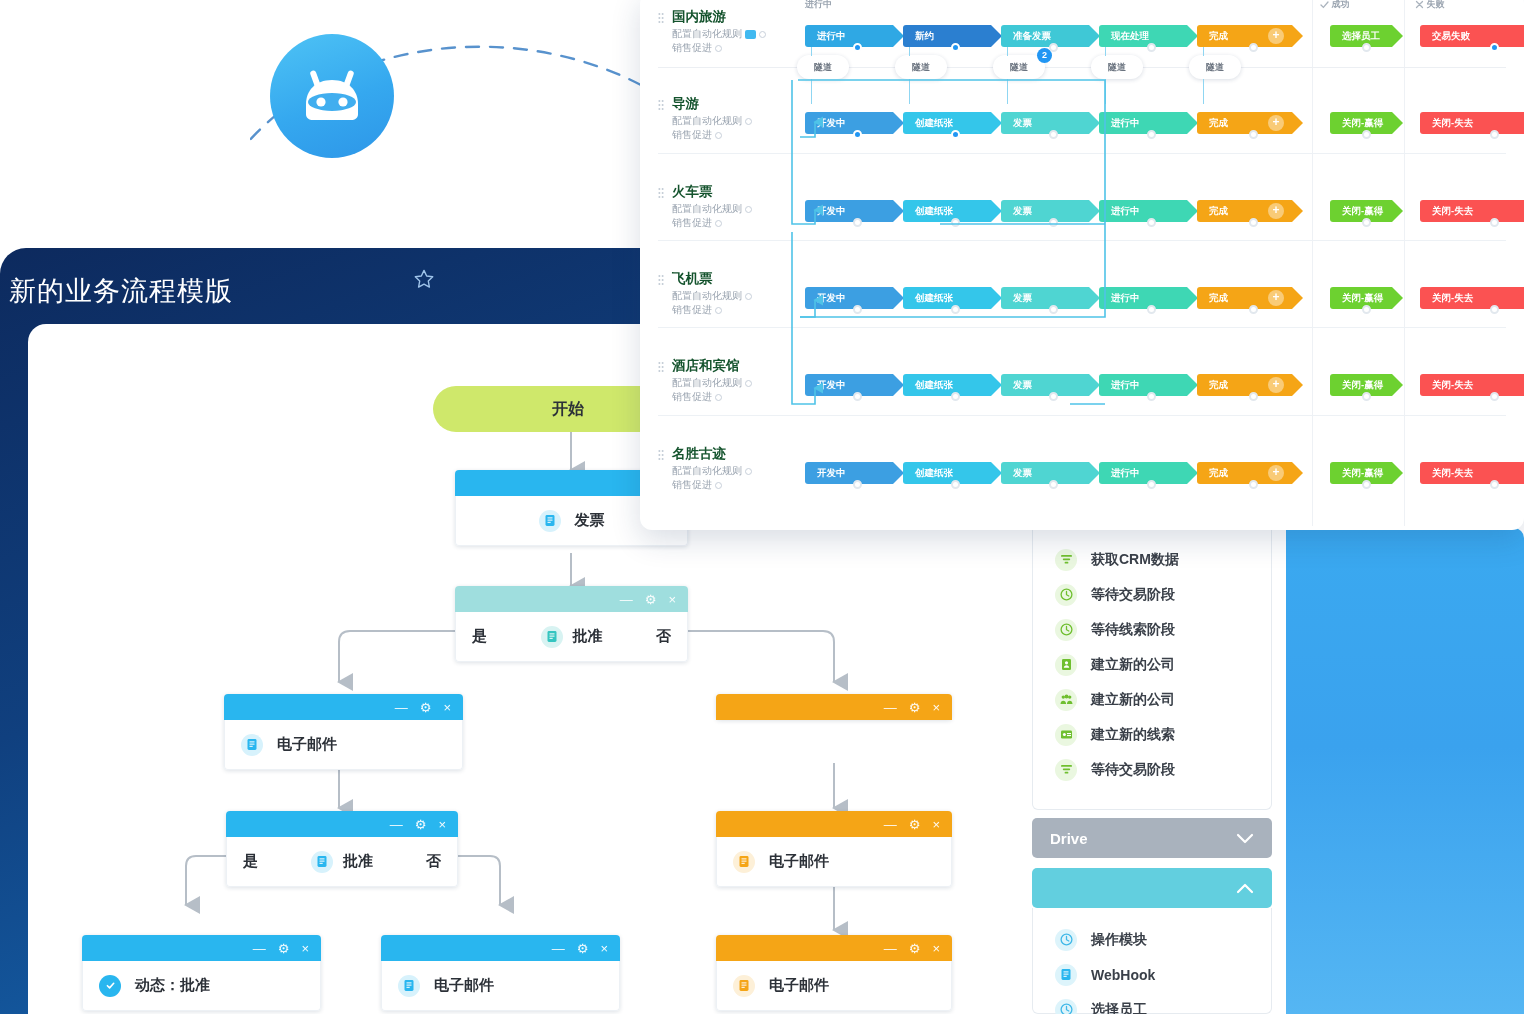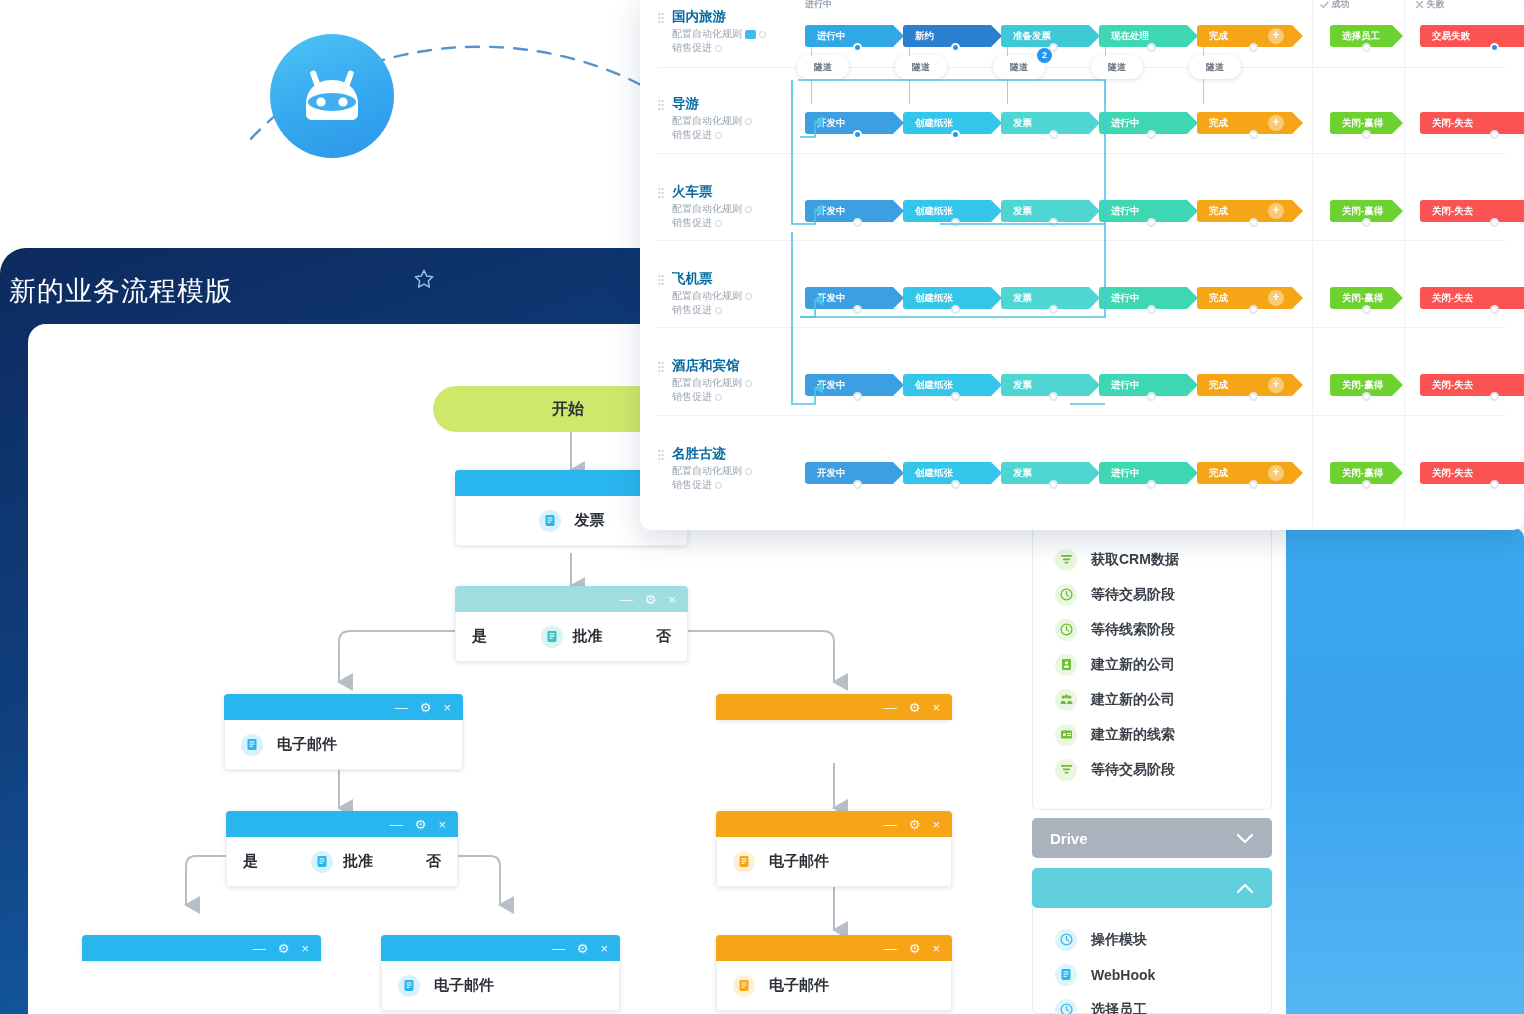--- a/index.html
+++ b/index.html
@@ -112,21 +112,21 @@
   .pipe-panel {
     position:absolute; left:640px; top:-8px; width:884px; height:538px;
     background:#fff; border-radius:12px;
     box-shadow: 0 10px 30px rgba(20,45,85,.16);
     overflow:hidden;
   }
   .row-sep { position:absolute; left:18px; width:848px; height:1px; background:#edf1f5; }
 
   .row-head { position:absolute; left:18px; width:160px; }
   .drag-dots { position:absolute; left:0px; top:4px; width:6px; height:14px; cursor:grab; }
-  .row-title { position:absolute; left:14px; top:0px; font-size:13.5px; color:#0369a1; font-weight:700;font-family:Liberation Mono, monospace; }
+  .row-title { position:absolute; left:14px; top:0px; font-size:13.5px; color:#14532d; font-weight:700;font-family:Liberation Mono, monospace; }
   .row-sub { position:absolute; left:14px; font-size:10px; color:#9aa4b0; white-space:nowrap; }
   .tiny-dot { display:inline-block; width:7px; height:7px; border-radius:50%;
               border:1px solid #c8d0da; vertical-align:middle; margin-left:3px; }
   .auto-badge { display:inline-block; width:11px; height:9px; border-radius:2px;
                 background:#41b9f0; vertical-align:middle; margin-left:3px; }
 
   
   .chip { position:absolute; height:22px; display:flex; align-items:center;
           padding-left:12px; font-size:9.5px; font-weight:700; color:#fff; cursor:pointer; }
   .chip .arrowtip { position:absolute; right:-11px; top:0; width:0; height:0;
@@ -291,20 +291,29 @@
       </span>
       <span class="yn">否</span>
     </div>
   </div>
 
   <div class="node" style="left:82px; top:935px; width:239px;">
     <div class="bar blue">
       <span class="win-ctl">—</span>
       <span class="win-ctl">⚙</span>
       <span class="win-ctl">×</span>
+    </div>
+    <div class="body">
+      <span class="nicon bl">
+        <svg width="13" height="13" viewBox="0 0 13 13">
+            <circle cx="6.5" cy="6.5" r="6.5" fill="#29b6ef"></circle>
+            <path d="M3.4 6.7 L5.6 8.9 L9.7 4.3" stroke="#fff" stroke-width="1.6" fill="none" stroke-linecap="round" stroke-linejoin="round"></path>
+          </svg>
+      </span>
+      <span class="label">动态：批准</span>
     </div>
   </div>
 
   <div class="node" style="left:381px; top:935px; width:239px;">
     <div class="bar blue">
       <span class="win-ctl">—</span>
       <span class="win-ctl">⚙</span>
       <span class="win-ctl">×</span>
     </div>
     <div class="body">

